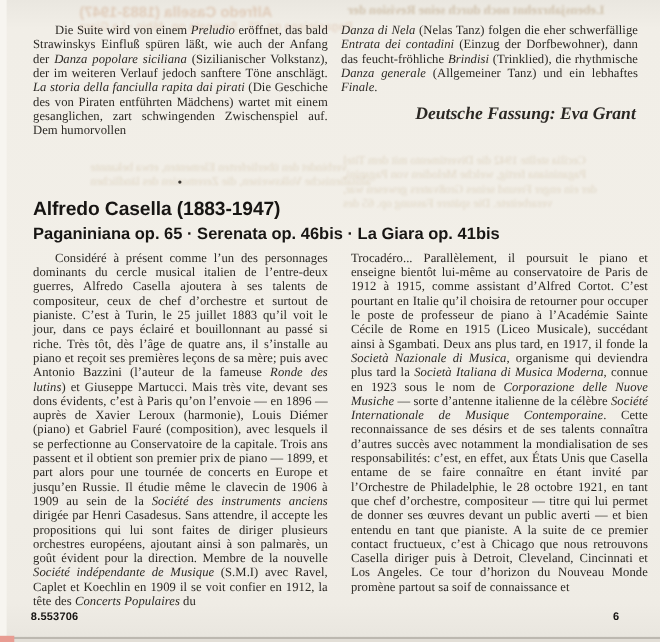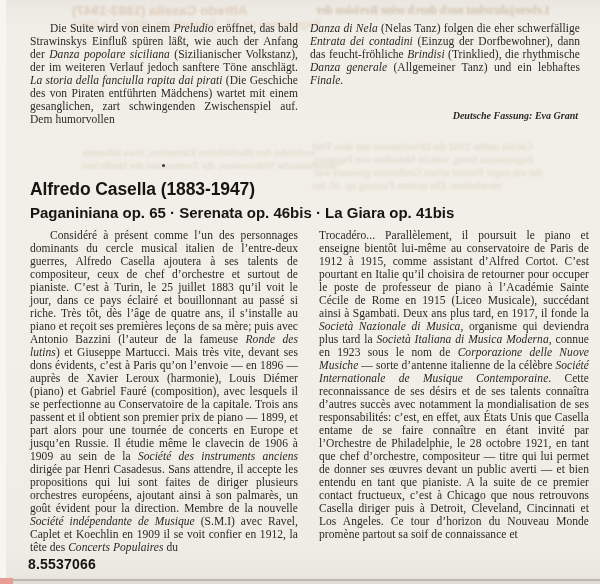--- a/index.html
+++ b/index.html
@@ -26,32 +26,32 @@
   .dot-artifact{position:absolute;left:162px;top:164px;width:3px;height:3px;border-radius:50%;background:#3a3631;}
   
   .content{position:absolute;left:0;top:0;right:0;padding:22px 19px 0 30px;}
   .row{display:flex;gap:12px;}
   .col-l{width:268px;flex:0 0 268px;}
   .col-r{width:270px;flex:0 0 270px;font-family:Liberation Serif, serif;}
   .german-row{height:117px;}
   p.body{margin:0;font-size:11.5px;line-height:13px;text-align:justify;letter-spacing:0.05px;}
   p.indent{text-indent:20px;}
   .it{font-style:italic;}
-  .credit{margin:22px 2px 0 0;text-align:right;font-weight:bold;font-style:italic;font-size:10px;line-height:14px;}
+  .credit{margin:10px 2px 0 0;text-align:right;font-weight:bold;font-style:italic;font-size:16px;line-height:14px;}
   .heading{margin-top:40px;}
   .heading h1{margin:0;font-family:"Liberation Sans",sans-serif;font-weight:bold;font-size:17.5px;
               line-height:20px;color:#17151:
 
 3;color:#171513;letter-spacing:-0.1px;}
   .heading h2{margin:5px 0 0 0;font-family:"Liberation Sans",sans-serif;font-weight:bold;font-size:15px;
               line-height:17px;color:#171513;}
   .french-row{margin-top:8px;gap:21px;}
   
-  .footer{position:absolute;left:28px;right:37px;top:556px;display:flex;
-          font-family:"Liberation Sans",sans-serif;font-weight:bold;font-size:14px;color:#161412;
+  .footer{position:absolute;left:28px;right:37px;top:556px;display:flex;justify-content:space-between;
+          font-family:"Liberation Sans",sans-serif;font-weight:bold;font-size:10px;color:#161412;
           letter-spacing:0.2px;}
   
   .bottom-line{position:absolute;left:0;right:0;bottom:3px;height:2px;background:#bcb8b0;}
   .bottom-strip{position:absolute;left:0;right:0;bottom:0;height:3px;background:#e2ded6;}
   .pink-corner{position:absolute;left:0;bottom:0;width:13px;height:6px;background:#e89c92;}
 </style>
 </head>
 <body>
 
 <div class="page">

